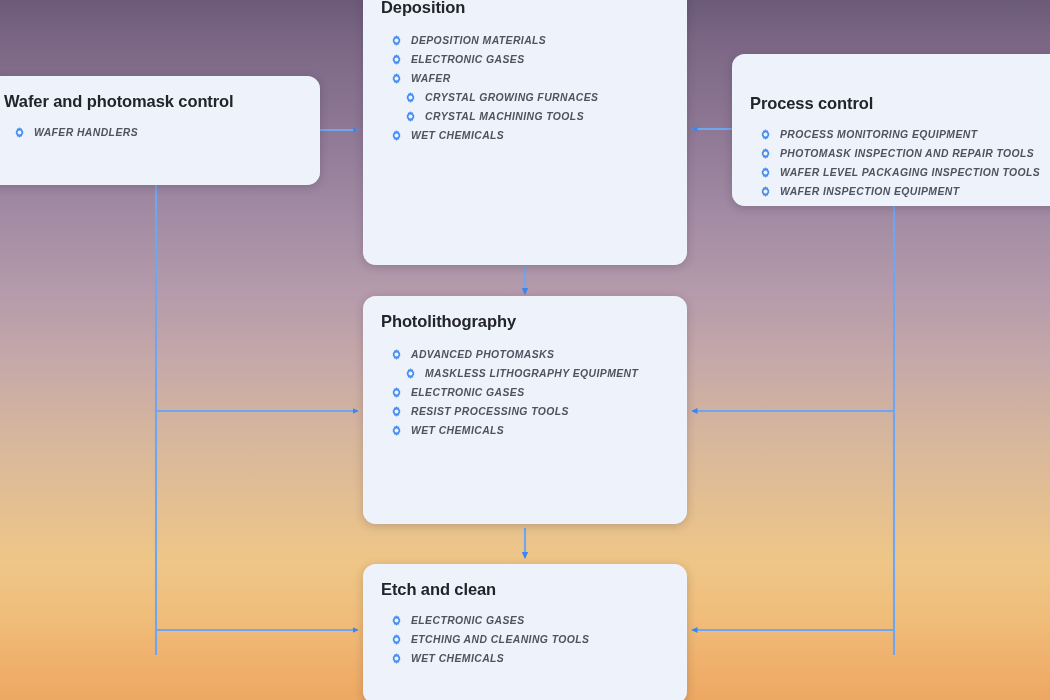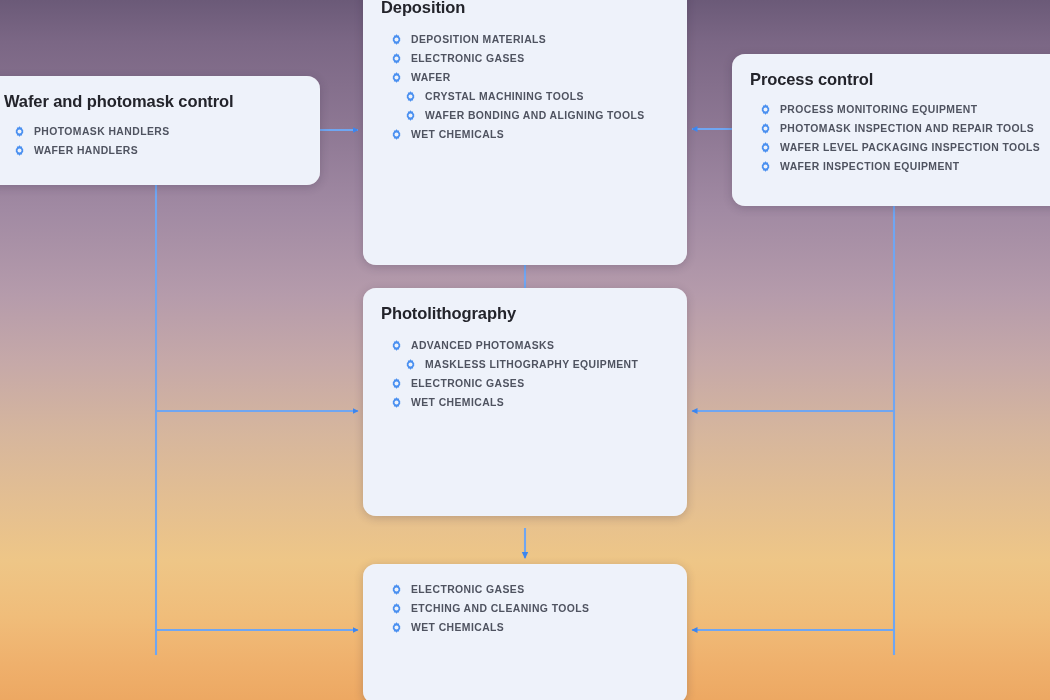--- a/index.html
+++ b/index.html
@@ -64,24 +64,25 @@
     color: #23242b;
     letter-spacing: -0.1px;
     margin-bottom: 13px;
     white-space: nowrap;
   }
 
   .item-list { list-style: none; }
 
   .item {
     display: flex;
-    align-items: center;
+    align-items: flex-end;
     gap: 9px;
     padding: 2px 0 3px 10px;
     min-height: 19px;
+    font-style: italic;
   }
 
   .item.sub { padding-left: 24px; }
 
   .item-icon {
     flex: 0 0 auto;
     width: 11px;
     height: 11px;
     display: block;
   }
@@ -103,30 +104,30 @@
   }
   #card-deposition {
     left: 363px;  top: -18px;
     width: 324px; height: 283px;
   }
   #card-process-control {
     left: 732px;  top: 54px;
     width: 336px; height: 152px;
   }
   #card-photolithography {
-    left: 363px;  top: 288px;
+    left: 363px;  top: 296px;
     width: 324px; height: 228px;
   }
   #card-etch-clean {
     left: 363px;  top: 564px;
     width: 324px; height: 140px;
   }
 
   #card-wafer-handling .card-title { margin-bottom: 11px; }
-  #card-process-control .card-title { margin-bottom: 11px; }
+  #card-process-control .card-title { margin-bottom: 11px; margin-top: 24px; }
   #card-etch-clean .card-title { margin-bottom: 11px; }
 </style>
 </head>
 <body>
 
 <div id="canvas">
 
   <svg id="connectors" viewBox="0 0 1050 700" width="1050" height="700">
     <defs>
       <marker id="arrow-r" markerWidth="7" markerHeight="7" refX="5.5" refY="3.5" orient="auto" markerUnits="userSpaceOnUse">
@@ -169,29 +170,20 @@
   <div class="card" id="card-wafer-handling">
     <div class="card-title">Wafer and photomask control</div>
     <ul class="item-list">
         <li class="item">
           <span style="display: flex;">
             <svg class="item-icon" viewBox="0 0 24 24" aria-hidden="true">
               <path fill="#4a90f0" d="M12 0.8l2.3 2.3h3.3v3.3L20 8.7v6.6l-2.4 2.3v3.3h-3.3L12 23.2l-2.3-2.3H6.4v-3.3L4 15.3V8.7l2.4-2.3V3.1h3.3z"></path>
               <circle cx="12" cy="12" r="4.3" fill="#eef2fa"></circle>
             </svg>
           </span>
-          <span class="item-label">PHOTOMASK HANDLERS</span>
-        </li>
-        <li class="item">
-          <span style="display: flex;">
-            <svg class="item-icon" viewBox="0 0 24 24" aria-hidden="true">
-              <path fill="#4a90f0" d="M12 0.8l2.3 2.3h3.3v3.3L20 8.7v6.6l-2.4 2.3v3.3h-3.3L12 23.2l-2.3-2.3H6.4v-3.3L4 15.3V8.7l2.4-2.3V3.1h3.3z"></path>
-              <circle cx="12" cy="12" r="4.3" fill="#eef2fa"></circle>
-            </svg>
-          </span>
           <span class="item-label">WAFER HANDLERS</span>
         </li>
       </ul>
   </div>
 
   <div class="card" id="card-deposition">
     <div class="card-title">Deposition</div>
     <ul class="item-list">
         <li class="item">
           <span style="display: flex;">
@@ -220,30 +212,30 @@
           </span>
           <span class="item-label">WAFER</span>
         </li>
         <li class="item sub">
           <span style="display: flex;">
             <svg class="item-icon" viewBox="0 0 24 24" aria-hidden="true">
               <path fill="#4a90f0" d="M12 0.8l2.3 2.3h3.3v3.3L20 8.7v6.6l-2.4 2.3v3.3h-3.3L12 23.2l-2.3-2.3H6.4v-3.3L4 15.3V8.7l2.4-2.3V3.1h3.3z"></path>
               <circle cx="12" cy="12" r="4.3" fill="#eef2fa"></circle>
             </svg>
           </span>
+          <span class="item-label">CRYSTAL GROWING FURNACES</span>
+        </li>
+        <li class="item sub">
+          <span style="display: flex;">
+            <svg class="item-icon" viewBox="0 0 24 24" aria-hidden="true">
+              <path fill="#4a90f0" d="M12 0.8l2.3 2.3h3.3v3.3L20 8.7v6.6l-2.4 2.3v3.3h-3.3L12 23.2l-2.3-2.3H6.4v-3.3L4 15.3V8.7l2.4-2.3V3.1h3.3z"></path>
+              <circle cx="12" cy="12" r="4.3" fill="#eef2fa"></circle>
+            </svg>
+          </span>
           <span class="item-label">CRYSTAL MACHINING TOOLS</span>
-        </li>
-        <li class="item sub">
-          <span style="display: flex;">
-            <svg class="item-icon" viewBox="0 0 24 24" aria-hidden="true">
-              <path fill="#4a90f0" d="M12 0.8l2.3 2.3h3.3v3.3L20 8.7v6.6l-2.4 2.3v3.3h-3.3L12 23.2l-2.3-2.3H6.4v-3.3L4 15.3V8.7l2.4-2.3V3.1h3.3z"></path>
-              <circle cx="12" cy="12" r="4.3" fill="#eef2fa"></circle>
-            </svg>
-          </span>
-          <span class="item-label">WAFER BONDING AND ALIGNING TOOLS</span>
         </li>
         <li class="item">
           <span style="display: flex;">
             <svg class="item-icon" viewBox="0 0 24 24" aria-hidden="true">
               <path fill="#4a90f0" d="M12 0.8l2.3 2.3h3.3v3.3L20 8.7v6.6l-2.4 2.3v3.3h-3.3L12 23.2l-2.3-2.3H6.4v-3.3L4 15.3V8.7l2.4-2.3V3.1h3.3z"></path>
               <circle cx="12" cy="12" r="4.3" fill="#eef2fa"></circle>
             </svg>
           </span>
           <span class="item-label">WET CHEMICALS</span>
         </li>
@@ -322,26 +314,36 @@
           </span>
           <span class="item-label">ELECTRONIC GASES</span>
         </li>
         <li class="item">
           <span style="display: flex;">
             <svg class="item-icon" viewBox="0 0 24 24" aria-hidden="true">
               <path fill="#4a90f0" d="M12 0.8l2.3 2.3h3.3v3.3L20 8.7v6.6l-2.4 2.3v3.3h-3.3L12 23.2l-2.3-2.3H6.4v-3.3L4 15.3V8.7l2.4-2.3V3.1h3.3z"></path>
               <circle cx="12" cy="12" r="4.3" fill="#eef2fa"></circle>
             </svg>
           </span>
+          <span class="item-label">RESIST PROCESSING TOOLS</span>
+        </li>
+        <li class="item">
+          <span style="display: flex;">
+            <svg class="item-icon" viewBox="0 0 24 24" aria-hidden="true">
+              <path fill="#4a90f0" d="M12 0.8l2.3 2.3h3.3v3.3L20 8.7v6.6l-2.4 2.3v3.3h-3.3L12 23.2l-2.3-2.3H6.4v-3.3L4 15.3V8.7l2.4-2.3V3.1h3.3z"></path>
+              <circle cx="12" cy="12" r="4.3" fill="#eef2fa"></circle>
+            </svg>
+          </span>
           <span class="item-label">WET CHEMICALS</span>
         </li>
       </ul>
   </div>
 
   <div class="card" id="card-etch-clean">
+    <div class="card-title">Etch and clean</div>
     <ul class="item-list">
         <li class="item">
           <span style="display: flex;">
             <svg class="item-icon" viewBox="0 0 24 24" aria-hidden="true">
               <path fill="#4a90f0" d="M12 0.8l2.3 2.3h3.3v3.3L20 8.7v6.6l-2.4 2.3v3.3h-3.3L12 23.2l-2.3-2.3H6.4v-3.3L4 15.3V8.7l2.4-2.3V3.1h3.3z"></path>
               <circle cx="12" cy="12" r="4.3" fill="#eef2fa"></circle>
             </svg>
           </span>
           <span class="item-label">ELECTRONIC GASES</span>
         </li>

